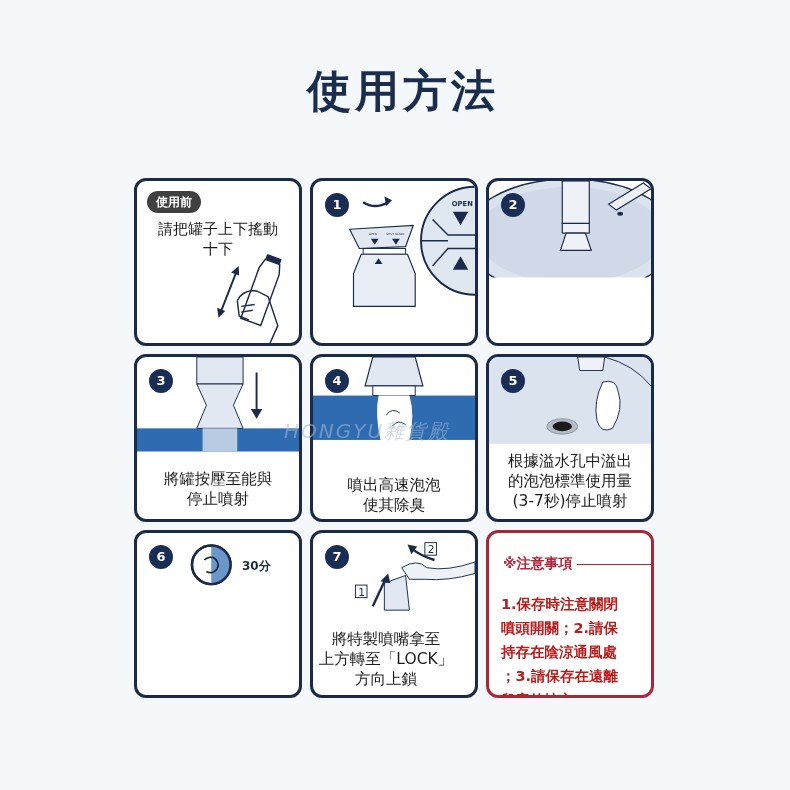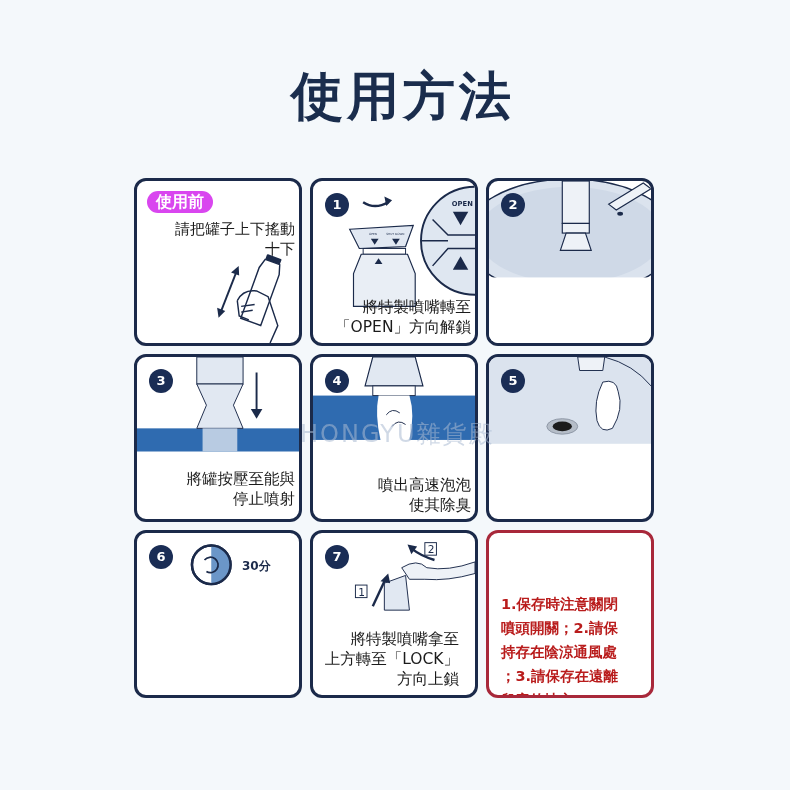--- a/index.html
+++ b/index.html
@@ -1,62 +1,62 @@
 <!DOCTYPE html>
 <html><head>
 <meta charset="utf-8">
 <style>
   * { box-sizing: border-box; margin: 0; padding: 0; }
   html, body { width: 790px; height: 790px; background: #f4f8fb; overflow: hidden; }
   body { position: relative; font-family: "DejaVu Sans", "Liberation Sans", sans-serif; color: #1b2233; }
 
   .title {
     position: absolute; left: 16px; right: 0; top: 62px;
-    text-align: center; font-size: 52px; font-weight: bold;
+    text-align: center; font-size: 44px; font-weight: bold;
     color: #1a2d4d; letter-spacing: 4px;
   }
 
   .grid { position: absolute; left: 134px; top: 178px; width: 528px; height: 528px; }
   .card {
     position: absolute; width: 168px; height: 168px;
     background: #ffffff; border: 3px solid #1b2a4a; border-radius: 12px;
     overflow: hidden;
   }
   .card.warn { border-color: #a8283a; }
 
   .badge {
     position: absolute; left: 12px; top: 12px; width: 24px; height: 24px;
     border-radius: 50%; background: #1a2d55; color: #fff;
     font-size: 13px; font-weight: bold; text-align: center; line-height: 24px; z-index: 3;
   }
   .pill {
     position: absolute; left: 10px; top: 10px; height: 22px; padding: 0 9px;
-    border-radius: 11px; background: #d946ef; color: #fff; font-size: 16px;
+    border-radius: 11px; background: #404040; color: #fff; font-size: 12px;
     font-weight: bold; line-height: 22px; z-index: 3;
   }
   .caption {
-    position: absolute; left: 4px; right: 4px; text-align: right;
+    position: absolute; left: 4px; right: 4px; text-align: center;
     font-size: 15.5px; line-height: 20px; color: #1b1b1b; z-index: 3; white-space: pre-line;
   }
   .illus { position: absolute; left: 0; top: 0; width: 100%; height: 100%; z-index: 1; }
 
   .warn-title {
     position: absolute; left: 14px; top: 22px; font-size: 14px; font-weight: bold; color: #b0263a;
     display: flex; align-items: center; width: 150px;
   }
   .warn-title .rule { flex: 1; height: 1px; background: #b0263a; margin-left: 4px; }
   .warn-body {
     position: absolute; left: 12px; right: 6px; top: 59px;
     font-size: 14.5px; line-height: 24px; font-weight: bold; color: #b91c1c; white-space: pre-line;
   }
   .timer-label { position: absolute; left: 105px; top: 25px; font-size: 12px; font-weight: bold; color: #1b2a4a; z-index: 3; text-align: center; }
 
   .watermark {
-    position: absolute; left: 300px; top: 418px; font-size: 24px; color: rgba(170,185,210,0.55);
-    letter-spacing: 2px; z-index: 10; pointer-events: none;
+    position: absolute; left: 284px; top: 418px; font-size: 20px; color: rgba(170,185,210,0.55);
+    letter-spacing: 2px; z-index: 10; pointer-events: none; font-style: italic;
   }
 </style>
 </head>
 <body>
 
 <div class="title">使用方法</div>
 
 <div class="grid">
 
   <div class="card" style="left:0;top:0;">
@@ -87,22 +87,20 @@
       <rect x="52" y="70" width="44" height="6" fill="#fff" stroke="#1b2a4a" stroke-width="1"></rect>
       <path d="M50 76 L98 76 L106 96 L106 130 L42 130 L42 96 Z" fill="#e9eef5" stroke="#1b2a4a" stroke-width="1.2"></path>
       <polygon points="64,86 72,86 68,80" fill="#1b2a4a"></polygon>
       <circle cx="168" cy="62" r="56" fill="#dfe7f1" stroke="#1b2a4a" stroke-width="2"></circle>
       <path d="M124 40 L140 56 L168 56 M124 88 L140 70 L168 70 M112 62 L140 62" fill="none" stroke="#1b2a4a" stroke-width="1.5"></path>
       <text x="144" y="26" font-size="7" font-weight="bold" fill="#1b2a4a" font-family="DejaVu Sans, sans-serif">OPEN</text>
       <polygon points="145,32 161,32 153,46" fill="#1b2a4a"></polygon>
       <polygon points="145,92 161,92 153,78" fill="#1b2a4a"></polygon>
     </svg>
     <div class="badge">1</div>
-    <div class="caption" style="top:116px;">將特製噴嘴轉至
-「OPEN」方向解鎖</div>
   </div>
 
   <div class="card" style="left:352px;top:0;">
     <svg class="illus" viewBox="0 0 168 168">
       <ellipse cx="84" cy="58" rx="110" ry="60" fill="#dbe3ee" stroke="#1b2a4a" stroke-width="1.5"></ellipse>
       <ellipse cx="84" cy="56" rx="96" ry="50" fill="#cfd9e7"></ellipse>
       <rect x="0" y="100" width="168" height="68" fill="#fff"></rect>
       <rect x="76" y="0" width="28" height="44" fill="#eef2f7" stroke="#1b2a4a" stroke-width="1.2"></rect>
       <rect x="76" y="44" width="28" height="10" fill="#eef2f7" stroke="#1b2a4a" stroke-width="1.2"></rect>
       <path d="M80 54 L100 54 L106 72 L74 72 Z" fill="#eef2f7" stroke="#1b2a4a" stroke-width="1.2"></path>
@@ -142,20 +140,23 @@
   <div class="card" style="left:352px;top:176px;">
     <svg class="illus" viewBox="0 0 168 168">
       <rect x="0" y="0" width="168" height="90" fill="#dbe3ee"></rect>
       <path d="M92 0 L120 0 L118 14 L94 14 Z" fill="#eef2f7" stroke="#1b2a4a" stroke-width="1"></path>
       <path d="M120 0 Q150 8 168 30" fill="none" stroke="#1b2a4a" stroke-width="1"></path>
       <ellipse cx="76" cy="72" rx="16" ry="8" fill="#b5bdc8" stroke="#8c96a4" stroke-width="1"></ellipse>
       <ellipse cx="76" cy="72" rx="10" ry="5" fill="#1b1b1b"></ellipse>
       <path d="M118 26 Q132 22 134 36 Q140 54 128 74 Q116 80 112 66 Q108 46 118 26 Z" fill="#fff" stroke="#1b2a4a" stroke-width="1"></path>
     </svg>
     <div class="badge">5</div>
+    <div class="caption" style="top:94px;">根據溢水孔中溢出
+的泡泡標準使用量
+(3-7秒)停止噴射</div>
   </div>
 
   <div class="card" style="left:0;top:352px;">
     <svg class="illus" viewBox="0 0 168 168">
       <circle cx="77" cy="33" r="20" fill="#fff" stroke="#1b2a4a" stroke-width="2.5"></circle>
       <path d="M77 13 A20 20 0 0 1 77 53 Z" fill="#6b96c8"></path>
       <circle cx="77" cy="33" r="20" fill="none" stroke="#1b2a4a" stroke-width="2.5"></circle>
       <path d="M70 28 A8 8 0 1 1 72 40" fill="none" stroke="#1b2a4a" stroke-width="1.8"></path>
     </svg>
     <div class="badge">6</div>
@@ -175,20 +176,24 @@
       <rect x="116" y="10" width="12" height="13" fill="#fff" stroke="#1b2a4a" stroke-width="1"></rect>
       <text x="119" y="21" font-size="11" fill="#1b2a4a" font-family="DejaVu Sans, sans-serif">2</text>
     </svg>
     <div class="badge">7</div>
     <div class="caption" style="top:96px;left:0;right:16px;">將特製噴嘴拿至
 上方轉至「LOCK」
 方向上鎖</div>
   </div>
 
   <div class="card warn" style="left:352px;top:352px;">
+    <div class="warn-title">
+      <span>※注意事項</span>
+      <span class="rule"></span>
+    </div>
     <div class="warn-body">1.保存時注意關閉
 噴頭開關；2.請保
 持存在陰涼通風處
 ；3.請保存在遠離
 兒童的地方。</div>
   </div>
 
 </div>
 
 <div class="watermark">HONGYU雜貨殿</div>

